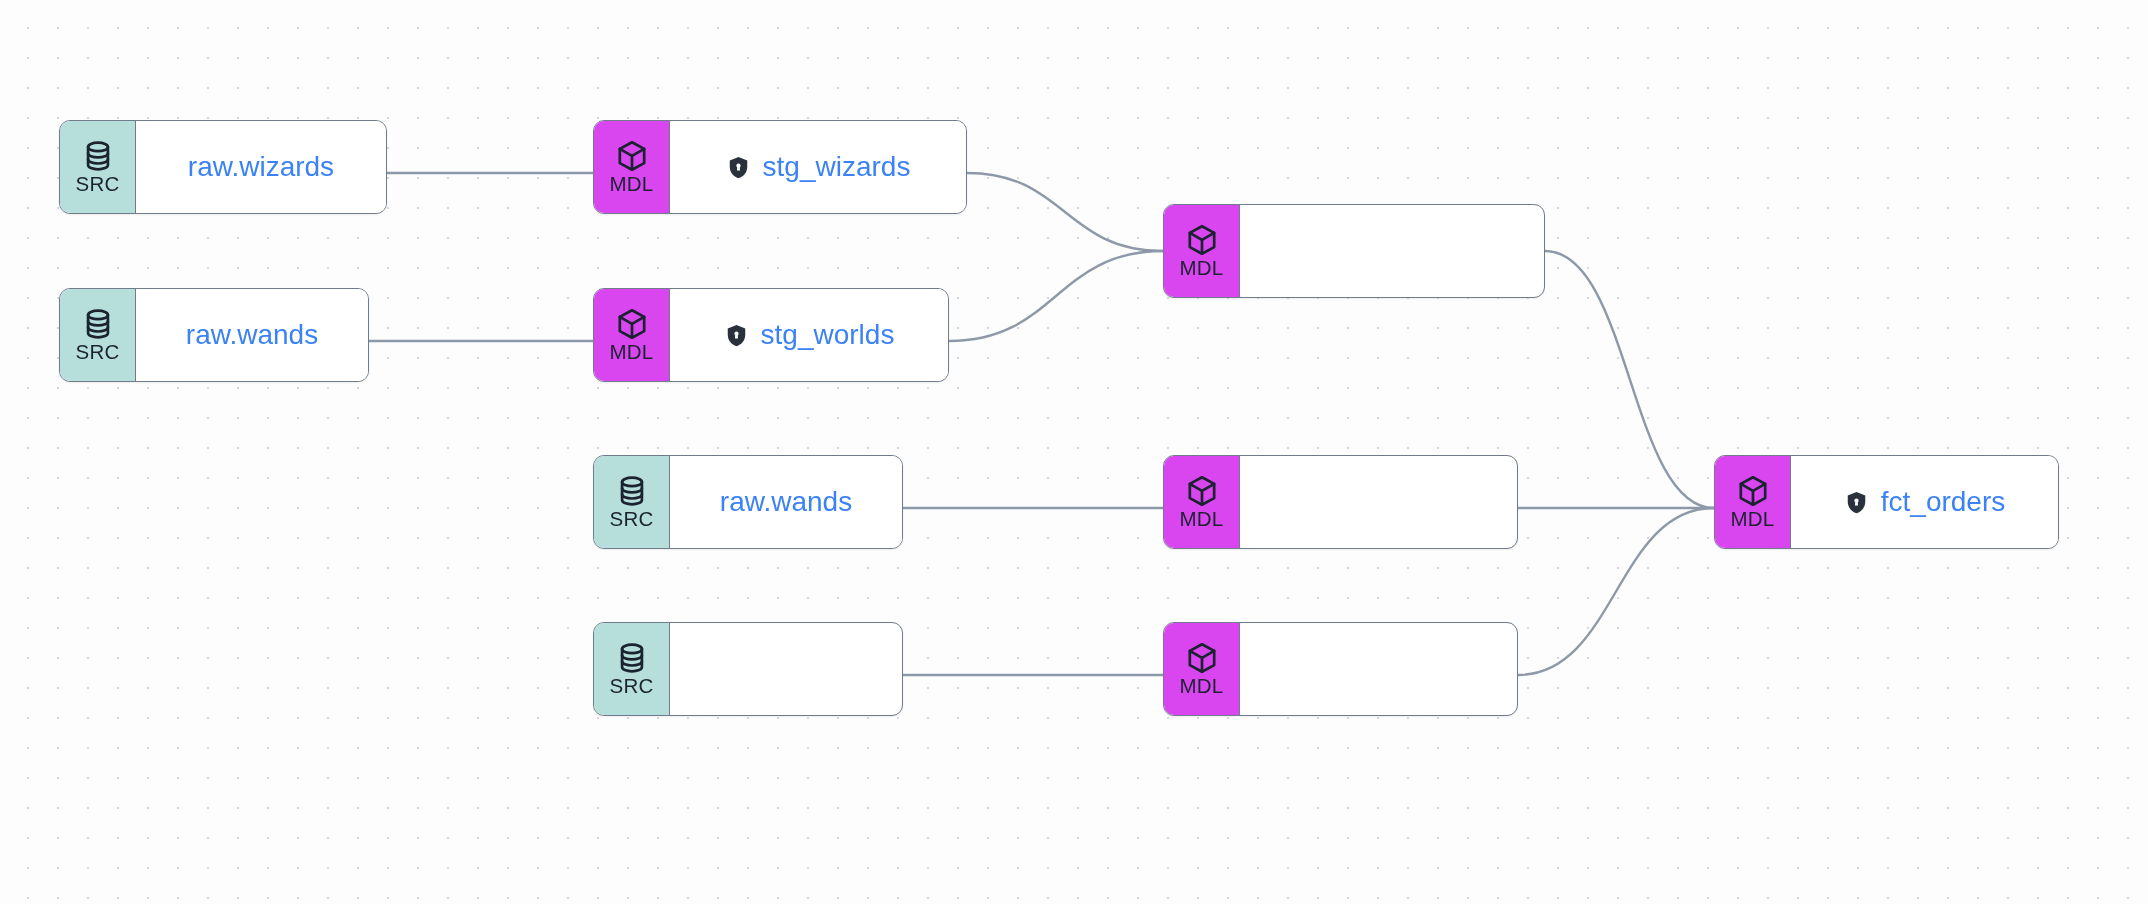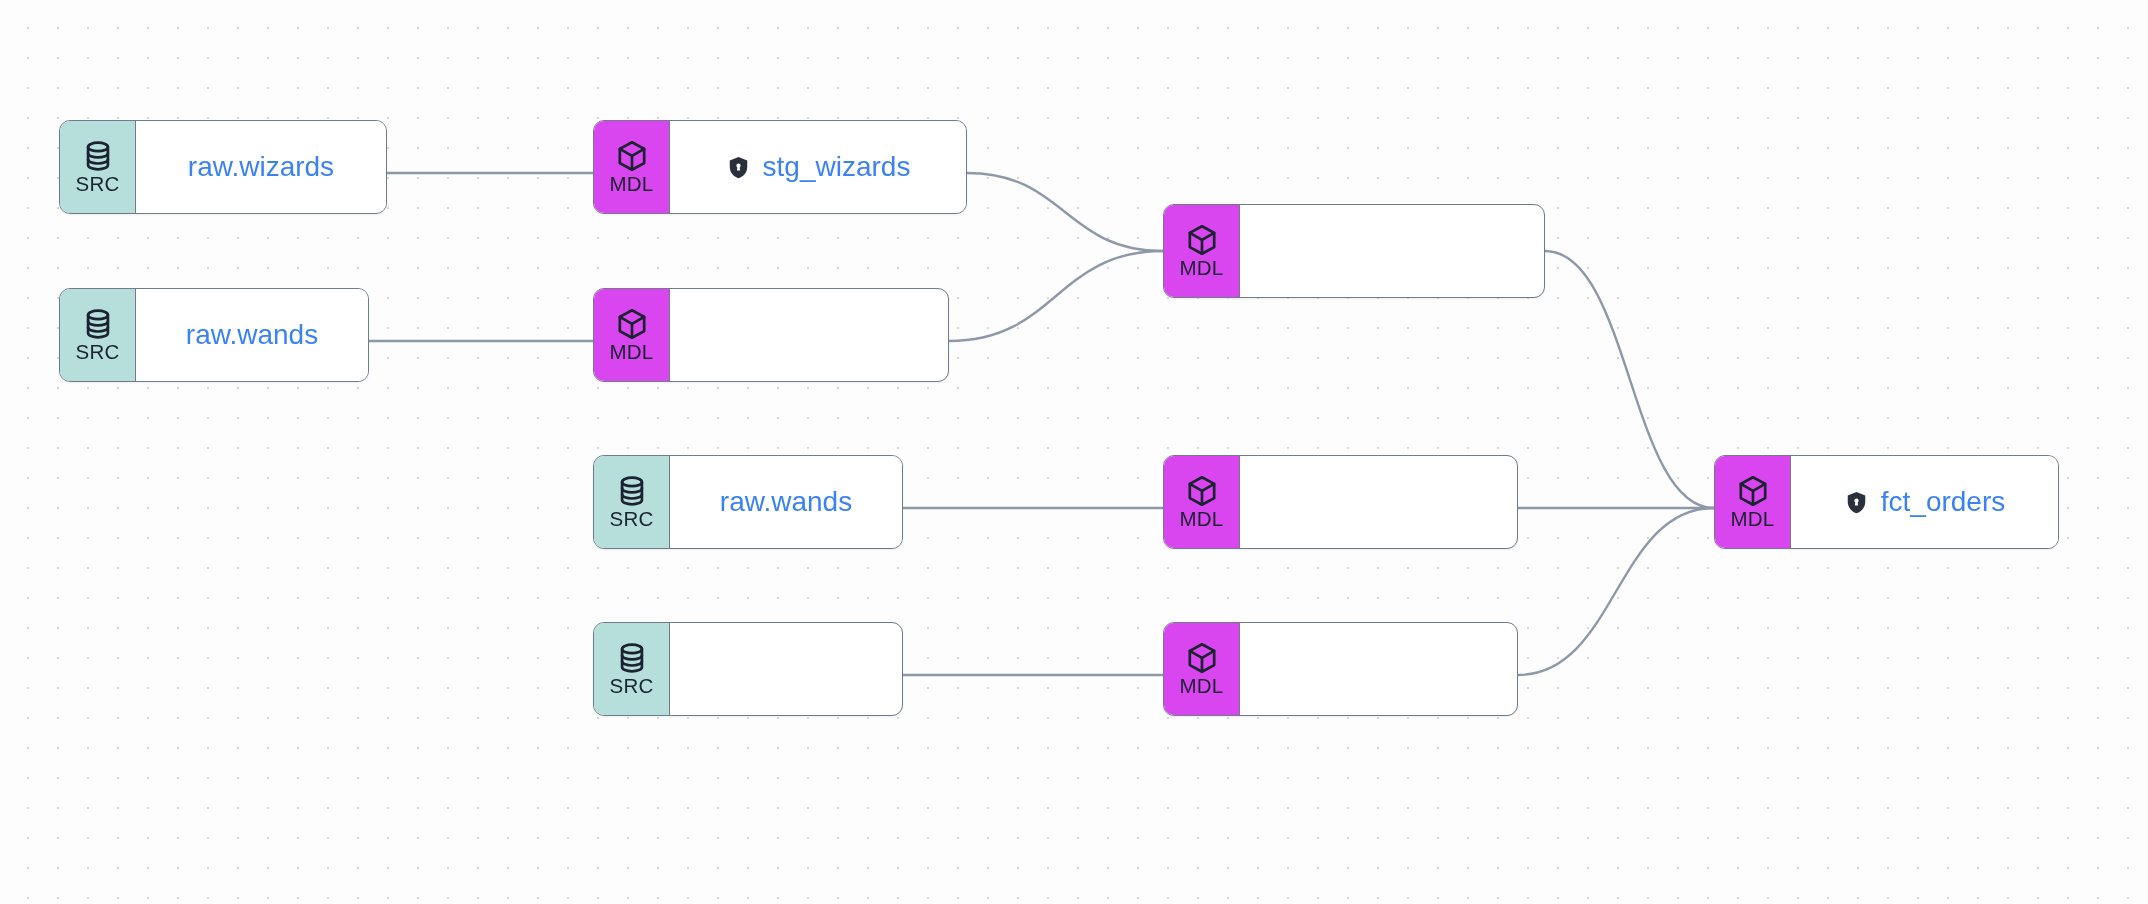--- a/index.html
+++ b/index.html
@@ -183,64 +183,72 @@
       </div>
       <div class="node mdl" style="left: 593px; top: 288px; width: 356px; height: 94px;">
         <div class="node-badge">
           <span class="badge-icon"><svg width="34" height="34" viewBox="0 0 24 24" fill="none" stroke="#1b2330" stroke-width="1.9" stroke-linecap="round" stroke-linejoin="round">
               <path d="M12 2.3 20.6 7v10L12 21.7 3.4 17V7z"></path>
               <path d="M3.4 7 12 11.9 20.6 7"></path>
               <path d="M12 11.9v9.8"></path>
             </svg></span>
           <span class="badge-label">MDL</span>
         </div>
-      </div>
-      <div class="node mdl" style="left: 1163px; top: 455px; width: 355px; height: 94px;">
-        <div class="node-badge">
-          <span class="badge-icon"><svg width="34" height="34" viewBox="0 0 24 24" fill="none" stroke="#1b2330" stroke-width="1.9" stroke-linecap="round" stroke-linejoin="round">
-              <path d="M12 2.3 20.6 7v10L12 21.7 3.4 17V7z"></path>
-              <path d="M3.4 7 12 11.9 20.6 7"></path>
-              <path d="M12 11.9v9.8"></path>
-            </svg></span>
-          <span class="badge-label">MDL</span>
-        </div>
-      </div>
-      <div class="node mdl" style="left: 1163px; top: 622px; width: 355px; height: 94px;">
-        <div class="node-badge">
-          <span class="badge-icon"><svg width="34" height="34" viewBox="0 0 24 24" fill="none" stroke="#1b2330" stroke-width="1.9" stroke-linecap="round" stroke-linejoin="round">
-              <path d="M12 2.3 20.6 7v10L12 21.7 3.4 17V7z"></path>
-              <path d="M3.4 7 12 11.9 20.6 7"></path>
-              <path d="M12 11.9v9.8"></path>
-            </svg></span>
-          <span class="badge-label">MDL</span>
-        </div>
-      </div>
-      <div class="node mdl" style="left: 1163px; top: 204px; width: 382px; height: 94px;">
-        <div class="node-badge">
-          <span class="badge-icon"><svg width="34" height="34" viewBox="0 0 24 24" fill="none" stroke="#1b2330" stroke-width="1.9" stroke-linecap="round" stroke-linejoin="round">
-              <path d="M12 2.3 20.6 7v10L12 21.7 3.4 17V7z"></path>
-              <path d="M3.4 7 12 11.9 20.6 7"></path>
-              <path d="M12 11.9v9.8"></path>
-            </svg></span>
-          <span class="badge-label">MDL</span>
-        </div>
-      </div>
-      <div class="node mdl" style="left: 1714px; top: 455px; width: 345px; height: 94px;">
-        <div class="node-badge">
-          <span class="badge-icon"><svg width="34" height="34" viewBox="0 0 24 24" fill="none" stroke="#1b2330" stroke-width="1.9" stroke-linecap="round" stroke-linejoin="round">
-              <path d="M12 2.3 20.6 7v10L12 21.7 3.4 17V7z"></path>
-              <path d="M3.4 7 12 11.9 20.6 7"></path>
-              <path d="M12 11.9v9.8"></path>
-            </svg></span>
-          <span class="badge-label">MDL</span>
-        </div>
         <div class="node-body">
           <span class="shield-icon"><svg width="25" height="25" viewBox="0 0 24 24">
               <path d="M12 1.8 3.6 5.2v6.1c0 5.3 3.6 9.7 8.4 11 4.8-1.3 8.4-5.7 8.4-11V5.2z" fill="#2a313d"></path>
               <circle cx="12" cy="10.2" r="2.05" fill="#ffffff"></circle>
               <path d="M10.95 10.6h2.1l.45 4.35h-3z" fill="#ffffff"></path>
             </svg></span>
+          <span class="node-label">stg_worlds</span>
+        </div>
+      </div>
+      <div class="node mdl" style="left: 1163px; top: 455px; width: 355px; height: 94px;">
+        <div class="node-badge">
+          <span class="badge-icon"><svg width="34" height="34" viewBox="0 0 24 24" fill="none" stroke="#1b2330" stroke-width="1.9" stroke-linecap="round" stroke-linejoin="round">
+              <path d="M12 2.3 20.6 7v10L12 21.7 3.4 17V7z"></path>
+              <path d="M3.4 7 12 11.9 20.6 7"></path>
+              <path d="M12 11.9v9.8"></path>
+            </svg></span>
+          <span class="badge-label">MDL</span>
+        </div>
+      </div>
+      <div class="node mdl" style="left: 1163px; top: 622px; width: 355px; height: 94px;">
+        <div class="node-badge">
+          <span class="badge-icon"><svg width="34" height="34" viewBox="0 0 24 24" fill="none" stroke="#1b2330" stroke-width="1.9" stroke-linecap="round" stroke-linejoin="round">
+              <path d="M12 2.3 20.6 7v10L12 21.7 3.4 17V7z"></path>
+              <path d="M3.4 7 12 11.9 20.6 7"></path>
+              <path d="M12 11.9v9.8"></path>
+            </svg></span>
+          <span class="badge-label">MDL</span>
+        </div>
+      </div>
+      <div class="node mdl" style="left: 1163px; top: 204px; width: 382px; height: 94px;">
+        <div class="node-badge">
+          <span class="badge-icon"><svg width="34" height="34" viewBox="0 0 24 24" fill="none" stroke="#1b2330" stroke-width="1.9" stroke-linecap="round" stroke-linejoin="round">
+              <path d="M12 2.3 20.6 7v10L12 21.7 3.4 17V7z"></path>
+              <path d="M3.4 7 12 11.9 20.6 7"></path>
+              <path d="M12 11.9v9.8"></path>
+            </svg></span>
+          <span class="badge-label">MDL</span>
+        </div>
+      </div>
+      <div class="node mdl" style="left: 1714px; top: 455px; width: 345px; height: 94px;">
+        <div class="node-badge">
+          <span class="badge-icon"><svg width="34" height="34" viewBox="0 0 24 24" fill="none" stroke="#1b2330" stroke-width="1.9" stroke-linecap="round" stroke-linejoin="round">
+              <path d="M12 2.3 20.6 7v10L12 21.7 3.4 17V7z"></path>
+              <path d="M3.4 7 12 11.9 20.6 7"></path>
+              <path d="M12 11.9v9.8"></path>
+            </svg></span>
+          <span class="badge-label">MDL</span>
+        </div>
+        <div class="node-body">
+          <span class="shield-icon"><svg width="25" height="25" viewBox="0 0 24 24">
+              <path d="M12 1.8 3.6 5.2v6.1c0 5.3 3.6 9.7 8.4 11 4.8-1.3 8.4-5.7 8.4-11V5.2z" fill="#2a313d"></path>
+              <circle cx="12" cy="10.2" r="2.05" fill="#ffffff"></circle>
+              <path d="M10.95 10.6h2.1l.45 4.35h-3z" fill="#ffffff"></path>
+            </svg></span>
           <span class="node-label">fct_orders</span>
         </div>
       </div>
     </div>
 
 </div>
 
 </body></html>

